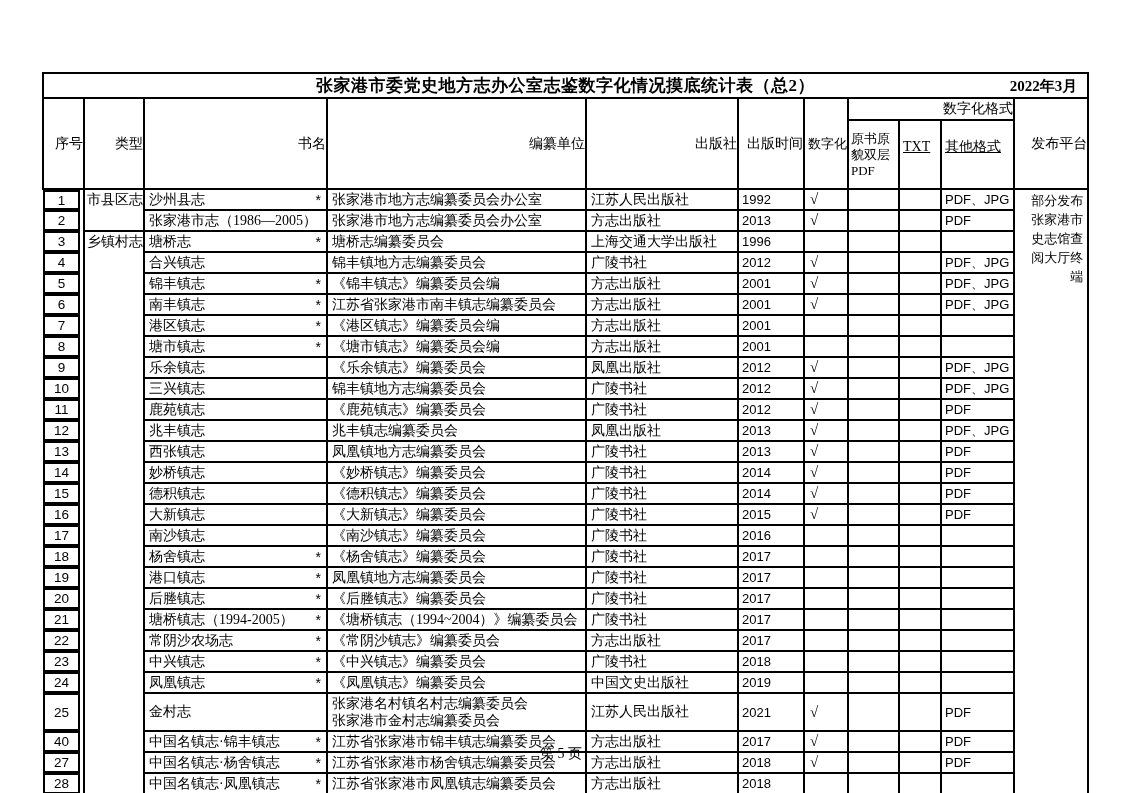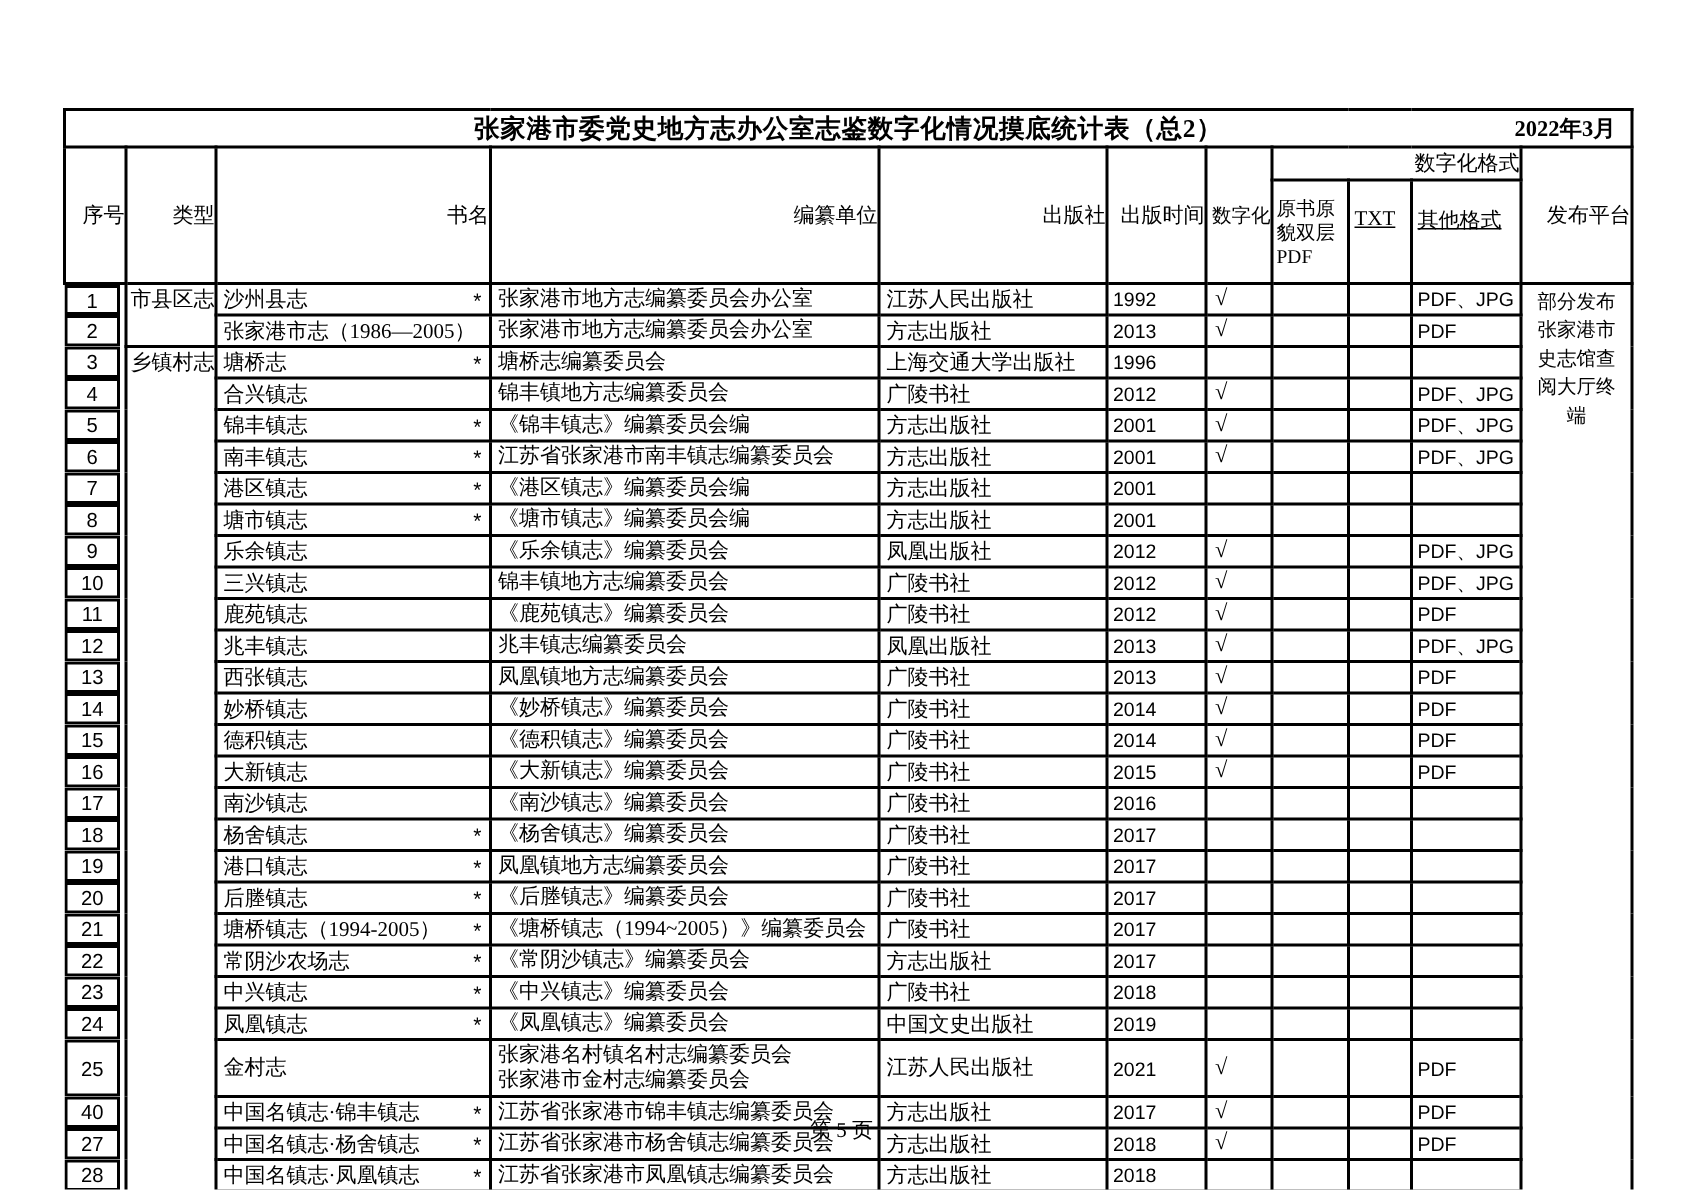--- a/index.html
+++ b/index.html
@@ -42,21 +42,21 @@
   td.type-cell.open-bottom { border-bottom:none; }
   td.book-cell { padding:0 5px 0 4px; }
   .book-inner { display:flex; justify-content:space-between; align-items:center; }
   .star-mark { font-family:"Liberation Sans","DejaVu Sans",sans-serif; font-size:14px; }
   td.compiler-cell { white-space:pre-line; line-height:17px;margin-left:22px; }
   td.check-cell { font-size:15px; padding-left:5px; }
   td.fmt-cell, td.year-cell {
     font-family:"Liberation Sans","DejaVu Sans",sans-serif; font-size:13px; padding-left:3px;
   }
   td.platform-cell { vertical-align:top; border-bottom:none; padding:1px 4px 0 4px; }
-  .platform-note { text-align:center; font-size:13px; line-height:19px; }
+  .platform-note { text-align:right; font-size:13px; line-height:19px; }
   .page-footer {
     position:absolute; top:745px; left:0; width:1122px; text-align:center;
     font-size:14px;
   }
 </style>
 </head>
 <body>
 
 <table class="sheet">
   <colgroup>
@@ -454,21 +454,21 @@
       <tr class="data-row">
         <td class="seq-cell">
           <div class="seq-box">21</div>
         </td>
         <td class="book-cell">
           <div class="book-inner">
             <span>塘桥镇志（1994-2005）</span>
             <span class="star-mark">*</span>
           </div>
         </td>
-        <td class="compiler-cell">《塘桥镇志（1994~2005）》编纂委员会</td>
+        <td class="compiler-cell">《塘桥镇志（1994~2004）》编纂委员会</td>
         <td>广陵书社</td>
         <td class="year-cell">2017</td>
         <td class="check-cell"></td>
         <td class="fmt-cell"></td>
         <td class="fmt-cell"></td>
         <td class="fmt-cell"></td>
       </tr>
       <tr class="data-row">
         <td class="seq-cell">
           <div class="seq-box">22</div>

